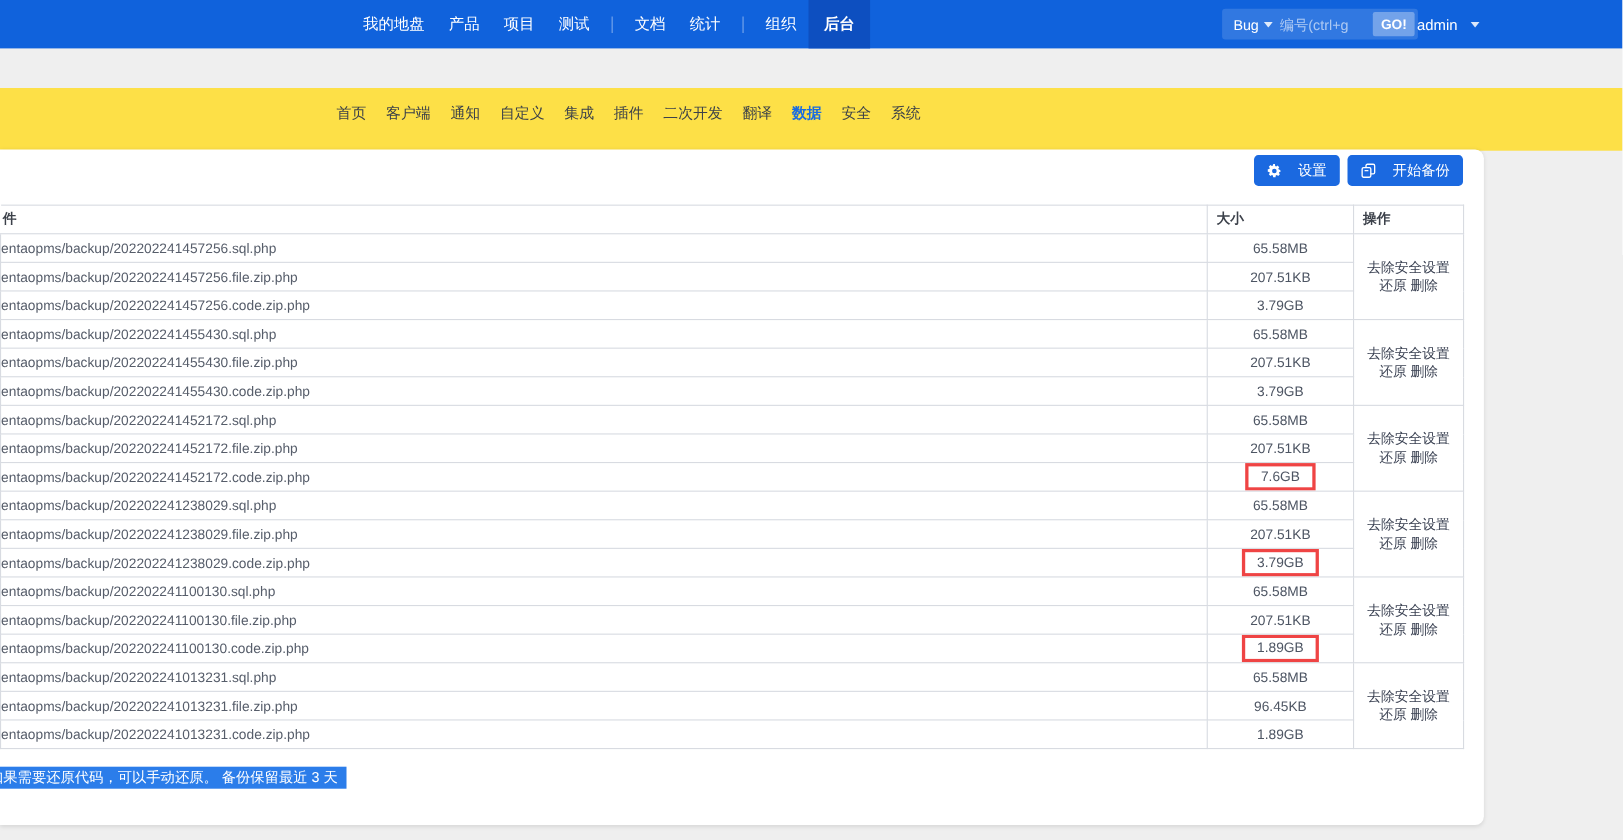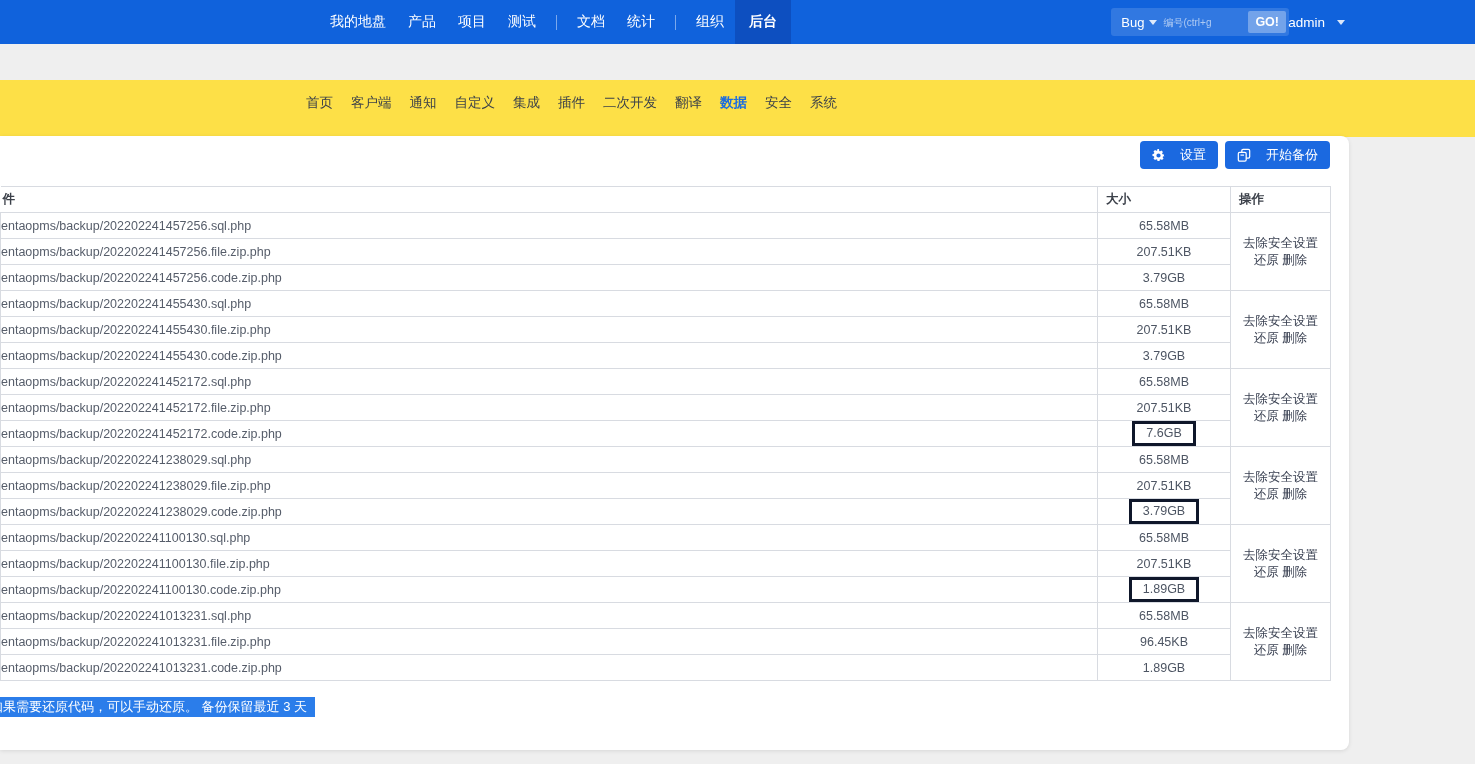--- a/index.html
+++ b/index.html
@@ -11,21 +11,21 @@
   }
   
   .topbar{position:absolute;top:0;left:0;width:1475px;height:44px;background:#1062dc;}
   .main-nav{position:absolute;left:319px;top:0;height:44px;display:flex;align-items:stretch;}
   .nav-item{display:flex;align-items:center;padding:15px 11px;color:#fff;font-size:14px;cursor:pointer;white-space:nowrap;}
   .nav-item.active{background:#0d4fc0;font-weight:bold;padding:12px 14px;}
   .nav-divider{width:1px;height:15px;background:rgba(255,255,255,.45);align-self:center;margin:0 9px;}
   .search-group{position:absolute;right:186px;top:8px;height:28px;background:rgba(255,255,255,.14);border-radius:3px;display:flex;align-items:center;color:#fff;}
   .bug-select{display:flex;align-items:center;gap:5px;padding:0 4px 0 10px;font-size:13px;cursor:pointer;}
   .caret{width:0;height:0;border-left:4px solid transparent;border-right:4px solid transparent;border-top:5px solid rgba(255,255,255,.85);}
-  .search-input{width:80px;background:transparent;border:0;outline:0;color:#5eead4;font-size:10px;padding:0 2px;}
+  .search-input{width:80px;background:transparent;border:0;outline:0;color:#5eead4;font-size:13px;padding:0 2px;}
   .search-input::placeholder{color:rgba(255,255,255,.6);}
   .go-btn{background:rgba(255,255,255,.32);border:none;border-radius:2px;color:#fff;font-size:12.5px;font-weight:bold;padding:4px 7px;margin:0 3px;cursor:pointer;font-family:inherit;}
   .user-menu{position:absolute;right:130px;top:0;height:44px;display:flex;align-items:center;gap:12px;color:#fff;font-size:13.5px;cursor:pointer;}
   
   .subbar{position:absolute;top:44px;left:0;width:1475px;height:57px;background:#fde047;margin-top:36px;}
   .sub-nav{position:absolute;left:297px;top:0;height:46px;display:flex;align-items:center;}
   .sub-item{padding:0 9px;font-size:13.5px;color:#3c4149;cursor:pointer;white-space:nowrap;}
   .sub-item.active{color:#1a6ce0;font-weight:bold;}
   
   .panel{position:absolute;top:136px;left:0;width:1349px;height:614px;background:#fff;border-radius:0 8px 8px 0;box-shadow:0 1px 4px rgba(0,0,0,.10);}
@@ -34,21 +34,21 @@
   .btn svg{display:block;}
   
   .backup-table{position:absolute;top:50px;left:0;width:1330px;border-collapse:collapse;table-layout:fixed;font-size:12.5px;color:#565d6a;}
   .backup-table th,.backup-table td{border:1px solid #d8dbe1;height:25px;padding:0;overflow:hidden;white-space:nowrap;}
   .backup-table th{font-weight:bold;color:#3c414a;text-align:left;padding-left:8px;background:#fff;}
   .backup-table th.file-h{padding-left:2px;border-left:none;}
   .file-cell{padding-left:2px;border-left:none;}
   .size-cell{text-align:center;color:#4d5563;}
   .action-cell{text-align:center;color:#3a4152;line-height:17px;vertical-align:middle;}
   .action-link{cursor:pointer;}
-  .hl{display:inline-block;border:3px solid #0f172a;padding:0 11px;line-height:19px;}
+  .hl{display:inline-block;border:3px solid #ef4444;padding:0 11px;line-height:19px;}
   
   .note{position:absolute;top:561px;left:-10px;background:#2b7dea;color:#fff;font-size:13px;line-height:19px;padding:0 8px 1px 0;white-space:nowrap;}
 </style>
 </head>
 <body>
 
 <div class="topbar">
   <nav class="main-nav" id="main-nav">
       <div class="nav-item">我的地盘</div>
       <div class="nav-item">产品</div>

